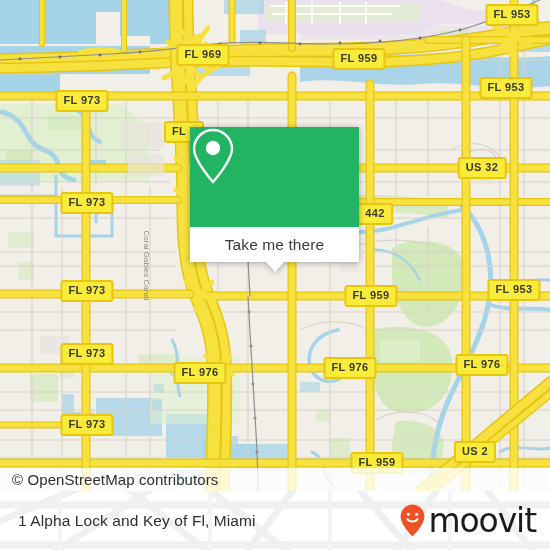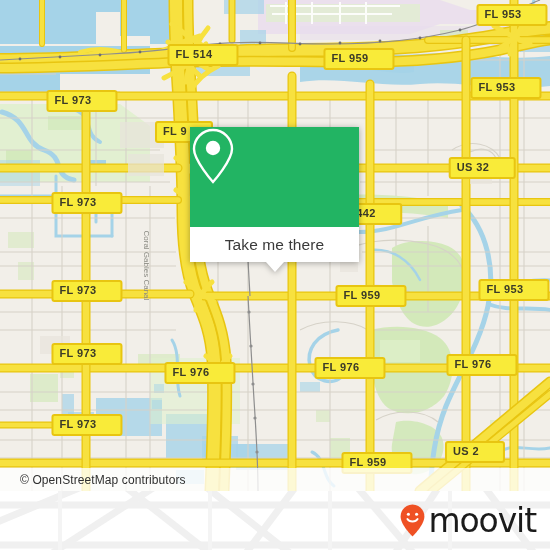--- a/index.html
+++ b/index.html
@@ -9,21 +9,21 @@
   #app{position:relative;width:550px;height:550px;overflow:hidden;background:#fff;}
 
   
   #map{position:absolute;left:0;top:0;width:550px;height:491px;overflow:hidden;
        background:#f2efe9;}
   #map svg{position:absolute;left:0;top:0;display:block;}
 
   
   .shield{position:absolute;background:#f9eb39;border:2px solid #e8c511;
           border-radius:3px;color:#3b3b28;font-weight:bold;font-size:11px;
-          line-height:1;padding:3px 24px 4px 6px;white-space:nowrap;
+          line-height:1;padding:3px 6px 4px 6px;white-space:nowrap;
           letter-spacing:.4px;transform:translate(-50%,-50%);
           font-family:"Liberation Sans","DejaVu Sans",sans-serif;}
 
   .vlabel{position:absolute;color:#8a8a82;font-size:8px;white-space:nowrap;
           transform-origin:0 0;transform:translate(-50%,-50%) rotate(90deg);
           font-family:"Liberation Sans","DejaVu Sans",sans-serif;}
 
   
   #popup{position:absolute;left:190px;top:127px;width:169px;
          filter:drop-shadow(0 1px 3px rgba(0,0,0,.32));}
@@ -32,21 +32,21 @@
   #popup-white{height:35px;background:#fff;display:flex;align-items:center;
                justify-content:center;position:relative;}
   #popup-white .lbl{font-size:15.5px;color:#3a3a3a;letter-spacing:.1px;}
   #popup-tail{position:absolute;left:50%;bottom:-10px;margin-left:-9px;width:0;height:0;
               border-left:9px solid transparent;border-right:9px solid transparent;
               border-top:10px solid #fff;}
 
   
   #attrib{position:absolute;left:0;top:468px;height:23px;width:550px;
           background:rgba(255,255,255,.78);display:flex;align-items:center;}
-  #attrib span{font-size:12px;color:#2f2f2f;padding-left:20px;letter-spacing:.1px;}
+  #attrib span{font-size:15px;color:#2f2f2f;padding-left:12px;letter-spacing:.1px;}
 
   
   #footer{position:absolute;left:0;top:491px;width:550px;height:59px;
           background:#ffffff;overflow:hidden;}
   #footer-bg{position:absolute;left:0;top:0;width:550px;height:59px;opacity:1;}
   #footer-title{position:absolute;left:18px;top:0;height:59px;display:flex;
                 align-items:center;font-size:15.5px;color:#2e2e2e;letter-spacing:.1px;}
   #logo{position:absolute;right:14px;top:0;height:59px;display:flex;align-items:center;}
   #logo .pinwrap{width:25px;height:33px;position:relative;margin-right:3px;}
   #logo .word{font-size:33px;color:#1b1b1b;font-weight:normal;letter-spacing:-1.1px;
@@ -356,21 +356,21 @@
       <g class="bld" opacity=".7">
         <rect x="120" y="122" width="44" height="26"></rect>
         <rect x="128" y="154" width="36" height="22"></rect>
         <rect x="40" y="336" width="30" height="18"></rect>
         <rect x="470" y="172" width="22" height="12"></rect>
         <rect x="340" y="262" width="18" height="10"></rect>
       </g>
     </svg>
 
     <div class="shield" style="left:512px;top:15px">FL 953</div>
-    <div class="shield" style="left:203px;top:55px">FL 514</div>
+    <div class="shield" style="left:203px;top:55px">FL 969</div>
     <div class="shield" style="left:359px;top:59px">FL 959</div>
     <div class="shield" style="left:506px;top:88px">FL 953</div>
     <div class="shield" style="left:82px;top:101px">FL 973</div>
     <div class="shield" style="left:184px;top:132px">FL 9</div>
     <div class="shield" style="left:482px;top:168px">US 32</div>
     <div class="shield" style="left:87px;top:203px">FL 973</div>
     <div class="shield" style="left:375px;top:214px">442</div>
     <div class="shield" style="left:87px;top:291px">FL 973</div>
     <div class="shield" style="left:371px;top:296px">FL 959</div>
     <div class="shield" style="left:514px;top:290px">FL 953</div>
@@ -418,20 +418,23 @@
         <path d="M-10 54 H560"></path>
       </g>
       <g stroke="#f4f4f4" fill="none" stroke-width="4">
         <path d="M60 -8 V70"></path>
           <path d="M210 -8 V70"></path>
         <path d="M330 -8 V70"></path>
           <path d="M450 -8 V70"></path>
       </g>
     </svg>
 
+    <div id="footer-title">
+      <span>1 Alpha Lock and Key of Fl, Miami</span>
+    </div>
 
     <div id="logo">
       <span class="pinwrap">
         <svg width="25" height="33" viewBox="0 0 25 33">
           <path d="M12.5 0.6 C5.9 0.6 0.6 5.9 0.6 12.5 C0.6 21.2 12.5 32.4 12.5 32.4
                    C12.5 32.4 24.4 21.2 24.4 12.5 C24.4 5.9 19.1 0.6 12.5 0.6 Z" fill="#ef5124"></path>
           <circle cx="8.4" cy="10.3" r="1.55" fill="#ffffff"></circle>
           <circle cx="16.6" cy="10.3" r="1.55" fill="#ffffff"></circle>
           <path d="M7.4 15.0 C9.4 18.4 15.6 18.4 17.6 15.0" fill="none" stroke="#ffffff" stroke-width="1.9" stroke-linecap="round"></path>
         </svg>

